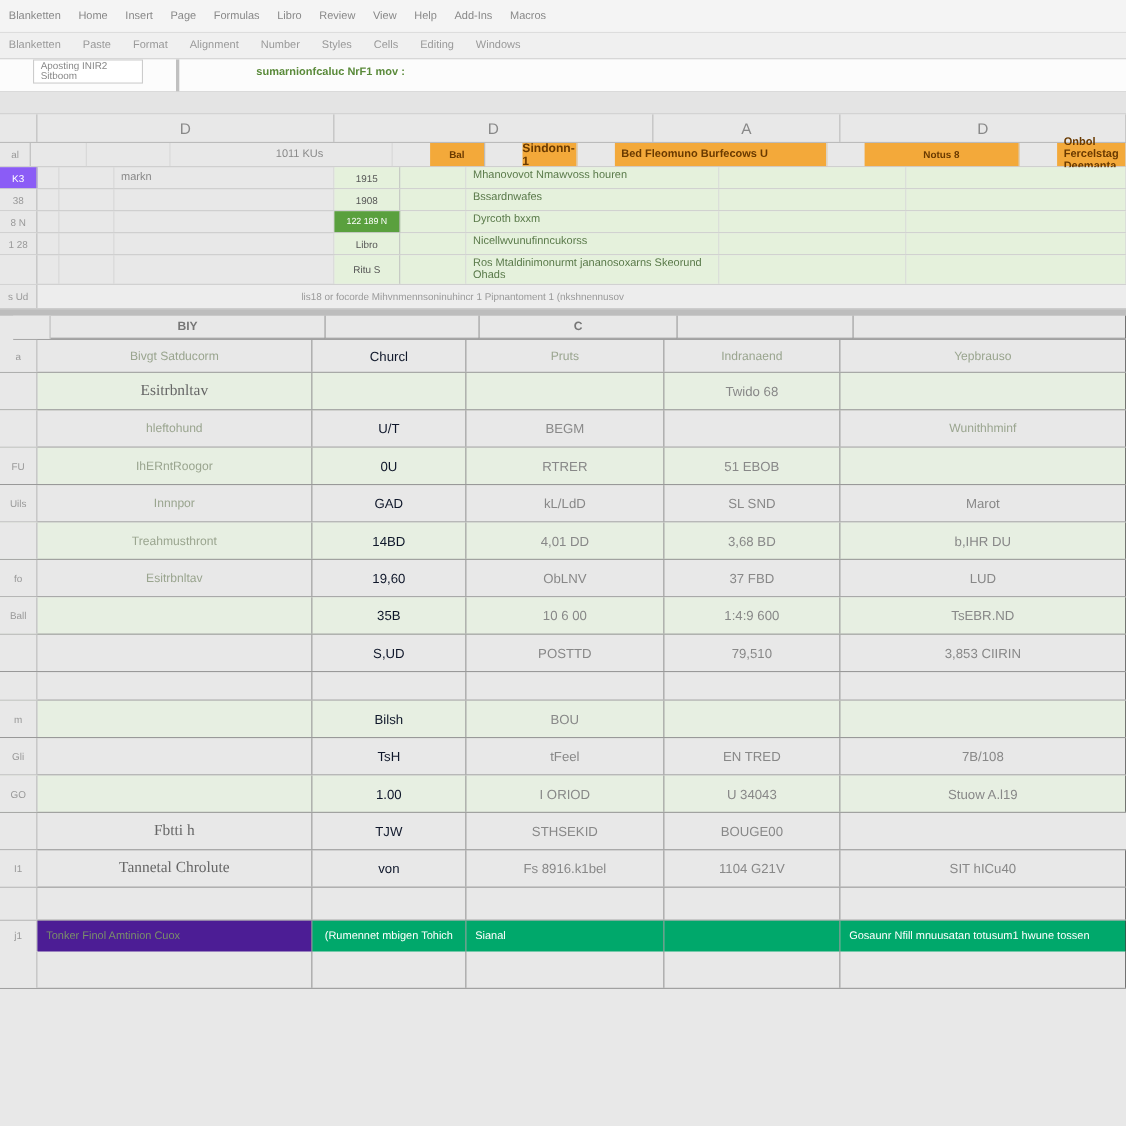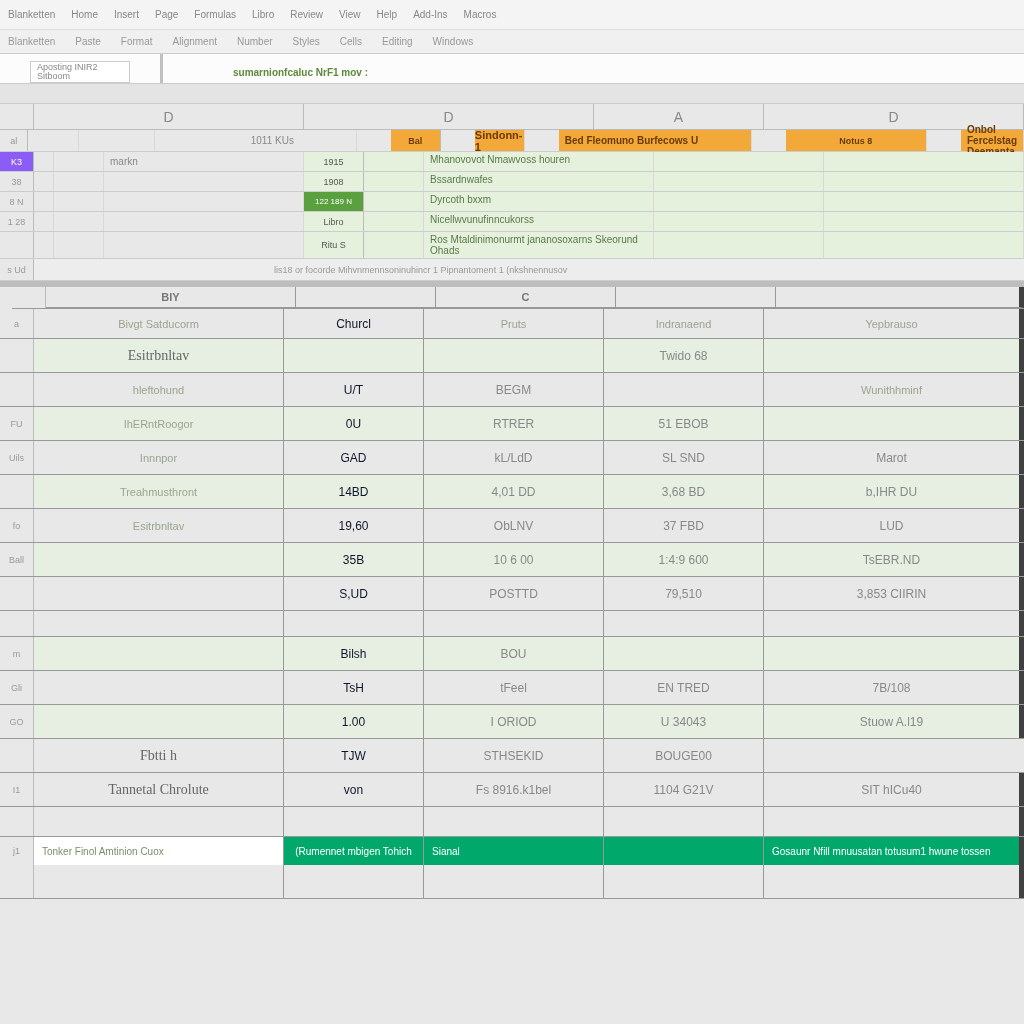--- a/index.html
+++ b/index.html
@@ -4,21 +4,21 @@
 <style>
 * { box-sizing: border-box; margin: 0; padding: 0; font-family: Arial, sans-serif; }
 body { width: 1024px; height: 1024px; background: #e8e8e8; overflow: hidden; font-size: 11px; color: #555; }
 
 .menubar { height: 30px; display: flex; align-items: center; padding: 0 8px; gap: 16px; background: #f4f4f4; border-bottom: 1px solid #ddd; }
 .menubar span { color: #888; font-size: 10px; }
 
 .ribbon { height: 24px; display: flex; align-items: center; padding: 0 8px; gap: 20px; background: #f0f0f0; border-bottom: 1px solid #ccc; }
 .ribbon span { color: #999; font-size: 10px; }
 
-.formula-row { height: 30px; display: flex; align-items: flex-end; background: #fcfcfc; border-bottom: 1px solid #ccc; padding-left: 30px; }
+.formula-row { height: 30px; display: flex; align-items: flex-start; background: #fcfcfc; border-bottom: 1px solid #ccc; padding-left: 30px; }
 .name-box { width: 100px; height: 22px; border: 1px solid #ccc; background: #fff; padding: 2px 6px; font-size: 10px; color: #888; display: flex; flex-direction: column; justify-content: center; line-height: 1; }
 .name-box .nb1 { font-size: 9px; }
 .fx-area { margin-left: 40px; flex: 1; height: 22px; display: flex; align-items: center; font-size: 10px; color: #7a8f6a; }
 .fx-area .fx-green { color: #5a8a3a; font-weight: bold; }
 .fx-divider { width: 3px; background: #c0c0c0; height: 100%; margin: 0 30px; }
 
 .header-band { height: 20px; background: #e4e4e4; border-bottom: 1px solid #ccc; }
 
 .col-headers { height: 26px; display: flex; background: #e8e8e8; border-bottom: 1px solid #bbb; }
 .rowhead { width: 34px; border-right: 1px solid #bbb; }
@@ -59,30 +59,30 @@
 .thick-divider { height: 6px; background: #bdbdbd; }
 
 
 .big-row { display:flex; border-bottom: 1px solid #999; height: 34px; }
 .big-row.alt { background: #e7efe2; }
 .brh { width: 34px; border-right:1px solid #bbb; display:flex;align-items:center;justify-content:center;font-size:9px;color:#999;background:#e8e8e8;}
 .bc1 { width: 250px; border-right: 1px solid #999; display:flex;align-items:center;justify-content:center; font-size: 12px; color: #888;}
 .bc2 { width: 140px; border-right: 1px solid #999; display:flex;align-items:center;justify-content:center; font-size: 12px; color: #0f172a;}
 .bc3 { width: 180px; border-right: 1px solid #999; display:flex;align-items:center;justify-content:center; font-size: 12px; color: #888;}
 .bc4 { width: 160px; border-right: 1px solid #999; display:flex;align-items:center;justify-content:center; font-size: 12px; color: #888;}
-.bc5 { flex:1; border-right: 5px solid #404040; display:flex;align-items:center;justify-content:center; font-size: 12px; color: #888;}
+.bc5 { flex:1; border-right: 1px solid #404040; display:flex;align-items:center;justify-content:center; font-size: 12px; color: #888;}
 
 .cat-header { height: 28px; display:flex; }
 .cat-header .bc1,.cat-header .bc2,.cat-header .bc3,.cat-header .bc4,.cat-header .bc5 { font-weight: bold; font-size: 11px; color:#777; border-bottom:1px solid #999;}
 
 .title-row .bc1 { font-family: Georgia, serif; color:#666; font-size:14px;}
 
 
 .summary-row { height: 28px; display:flex; }
-.summary-row .bc1 { background: #ffffff; font-size:10px; color:#7a8f6a; justify-content:flex-start; padding-left:8px;}
+.summary-row .bc1 { background: #4c1d95; font-size:10px; color:#7a8f6a; justify-content:flex-start; padding-left:8px;}
 .summary-row .bc2 { background: #00a86b; color:#fff; font-size:10px; }
 .summary-row .bc3, .summary-row .bc4, .summary-row .bc5 { background: #00a86b; color:#fff; font-size:10px; justify-content:flex-start; padding-left:8px;}
 
 .muted-label { color:#9aa58f; font-size:11px; }
 </style>
 </head>
 <body>
 
 <div class="menubar">
   <span>Blanketten</span>

